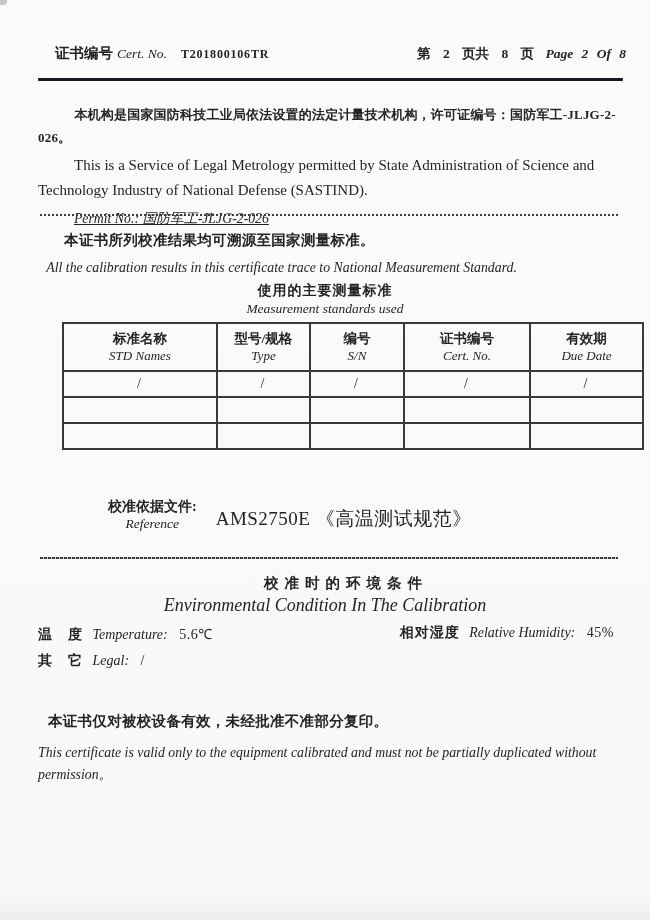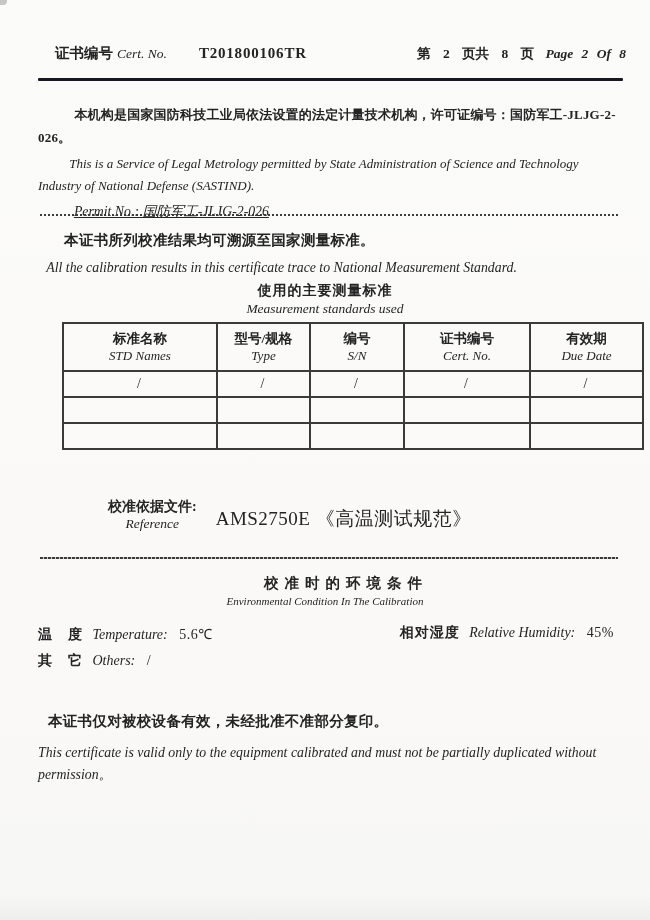--- a/index.html
+++ b/index.html
@@ -19,39 +19,39 @@
   .abs { position: absolute; }
 
   
   .header-row {
     top: 44px; left: 55px; right: 24px;
     display: flex; justify-content: space-between; align-items: baseline;
   }
   .cert-left { white-space: nowrap; }
   .zh-bold { font-weight: bold; font-size: 14.5px; }
   .en-italic { font-style: italic; font-size: 13.5px; }
-  .cert-number { font-weight: bold; font-size: 15px; letter-spacing: 0.8px; margin-left: 28px; }
+  .cert-number { font-weight: bold; font-size: 12px; letter-spacing: 0.8px; margin-left: 10px; }
   .pagination { white-space: nowrap; font-size: 13.5px; }
   .pagination .zh { font-weight: bold; word-spacing: 9px; }
   .pagination .en { font-weight: bold; font-style: italic; word-spacing: 5px; margin-left: 8px; }
 
   .rule-thick {
     top: 78px; left: 38px; width: 585px; height: 3px;
     background: #181822;
     border-radius: 1px;
   }
 
   
   .authority { top: 104px; left: 38px; width: 580px; }
   .authority .zh {
     font-size: 13px; line-height: 1.75; text-indent: 2.8em;
     font-weight: 600; letter-spacing: 0.2px;
   }
   .authority .en {
-    font-style: italic; font-size: 13px; line-height: 1.72;
+    font-size: 15px; line-height: 1.72;
     text-indent: 2.4em; margin-top: 3px;
   }
   .authority .permit {
     font-style: italic; font-size: 13.8px; margin-top: 6px; text-indent: 2.6em; text-decoration: underline;
   }
 
   .rule-dotted {
     top: 214px; left: 40px; width: 578px; height: 0;
     border-top: 2px dotted #3c3c3c;
   }
@@ -92,21 +92,21 @@
   .reference .value { font-size: 19px; margin-left: 19px; margin-top: 8px; letter-spacing: 0.5px; }
 
   .rule-dashed {
     top: 557px; left: 40px; width: 578px; height: 2px;
     background: repeating-linear-gradient(90deg, #3a3a3a 0 3px, #cfcfcb 3px 4px);
   }
 
   
   .env-title { top: 574px; left: 0; width: 650px; text-align: center; }
   .env-title .zh { font-size: 14.5px; font-weight: 600; letter-spacing: 6px; padding-left: 42px; }
-  .env-title .en { font-style: italic; font-size: 11px; margin-top: 2px; }
+  .env-title .en { font-style: italic; font-size: 18px; margin-top: 2px; }
 
   .env-line1 { top: 624px; left: 38px; right: 40px; display: flex; }
   .env-line2 { top: 652px; left: 38px; }
   .env-item { font-size: 14px; white-space: nowrap; }
   .env-item .zh { font-weight: 600; letter-spacing: 1px; }
   .env-item .en { font-style: italic; margin-left: 6px; }
   .env-item .val { margin-left: 8px; letter-spacing: 0.5px; }
   .env-humidity { margin-left: 187px; }
 
   
@@ -231,21 +231,21 @@
     <div class="env-item env-humidity">
       <span class="zh">相对湿度</span>
       <span class="en">Relative Humidity:</span>
       <span class="val">45%</span>
     </div>
   </div>
 
   <div class="abs env-line2">
     <div class="env-item">
       <span class="zh">其　它</span>
-      <span class="en">Others:</span>
+      <span class="en">Legal:</span>
       <span class="val">/</span>
     </div>
   </div>
 
   <div class="abs footer-zh">本证书仅对被校设备有效，未经批准不准部分复印。</div>
   <div class="abs footer-en">This certificate is valid only to the equipment calibrated and must not be partially duplicated without permission。</div>
 
   <div class="abs scan-shade-bottom"></div>
 
 </div>

